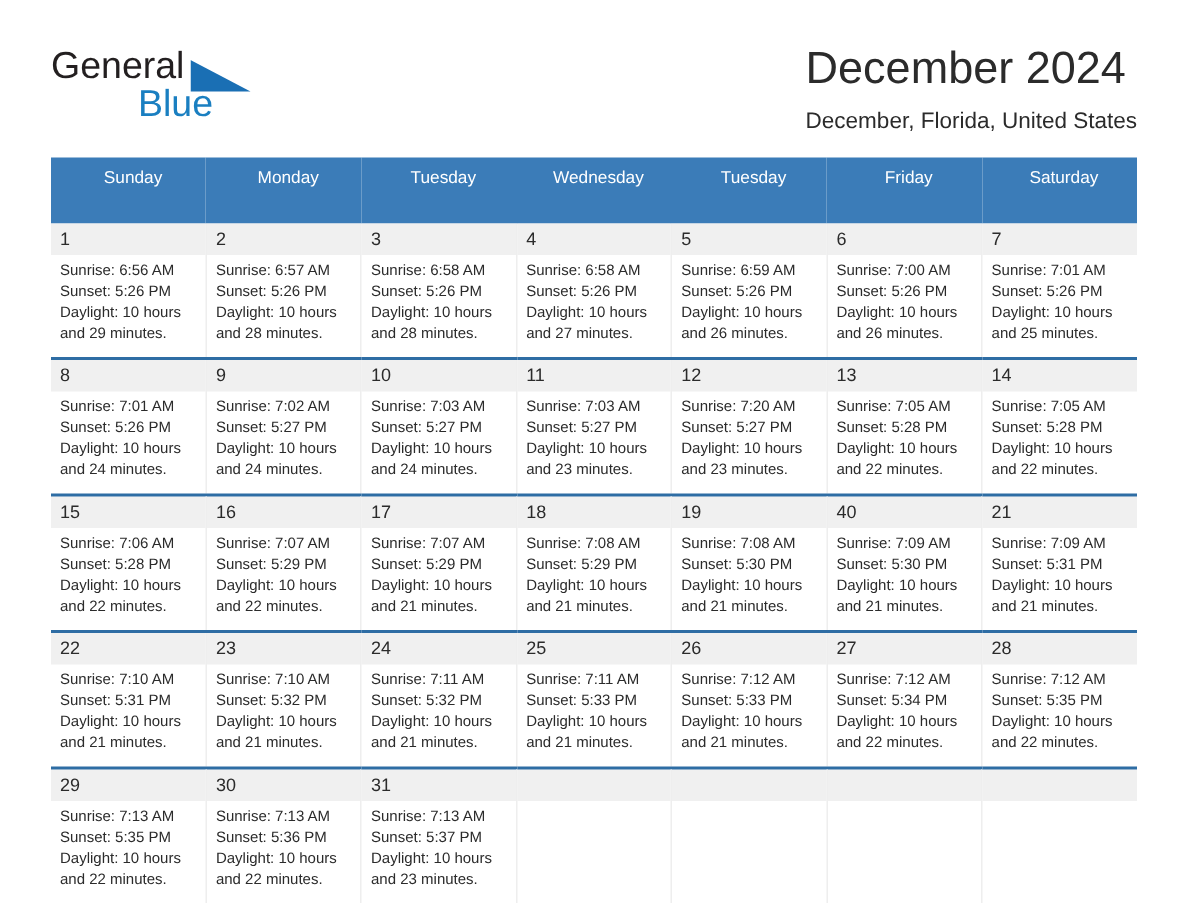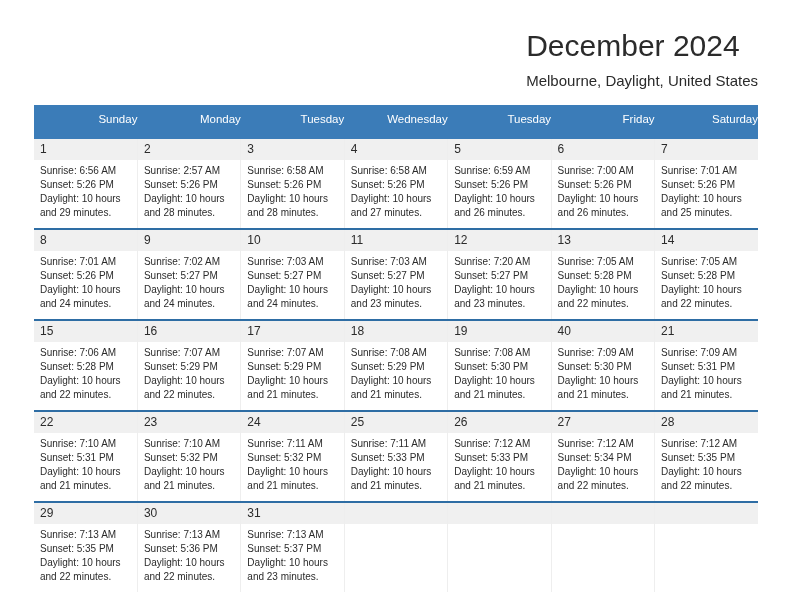--- a/index.html
+++ b/index.html
@@ -86,22 +86,22 @@
     top: 105px;
     width: 724px;
     border-collapse: collapse;
     table-layout: fixed;
   }
   .calendar th {
     background: #3b7cb8;
     color: #ffffff;
     font-size: 11.5px;
     font-weight: normal;
-    text-align: right;
-    padding: 5px 0 11px 6px;
+    text-align: center;
+    padding: 5px 0 21px 6px;
     height: 18px;
     border: none;
   }
   .calendar td {
     vertical-align: top;
     padding: 0;
     border-right: 1px solid #eeeeee;
     border-bottom: 2px solid #2e6da4;
     width: 103.4px;
   }
@@ -133,24 +133,33 @@
     min-height: 56px;
   }
 </style>
 </head>
 <body>
 
 <div class="page">
 
   <div class="header">
 
+    <div class="logo">
+      <span class="logo-general">General</span>
+      <span class="logo-tri">
+        <svg width="42" height="22" viewBox="0 0 42 22" xmlns="http://www.w3.org/2000/svg">
+          <polygon points="0,0 40,21 0,21" fill="#1a6fb4"></polygon>
+        </svg>
+      </span>
+      <span class="logo-blue">Blue</span>
+    </div>
 
     <div class="title-block">
       <div class="cal-title">December 2024</div>
-      <div class="cal-subtitle">Melbourne, Daylight, United States</div>
+      <div class="cal-subtitle">December, Florida, United States</div>
     </div>
 
   </div>
 
   <table class="calendar">
     <thead>
       <tr>
         <th>Sunday</th>
         <th>Monday</th>
         <th>Tuesday</th>
@@ -168,21 +177,21 @@
           <div class="details">
             <div>Sunrise: 6:56 AM</div>
             <div>Sunset: 5:26 PM</div>
             <div>Daylight: 10 hours</div>
             <div>and 29 minutes.</div>
           </div>
         </td>
         <td>
           <div class="daynum">2</div>
           <div class="details">
-            <div>Sunrise: 2:57 AM</div>
+            <div>Sunrise: 6:57 AM</div>
             <div>Sunset: 5:26 PM</div>
             <div>Daylight: 10 hours</div>
             <div>and 28 minutes.</div>
           </div>
         </td>
         <td>
           <div class="daynum">3</div>
           <div class="details">
             <div>Sunrise: 6:58 AM</div>
             <div>Sunset: 5:26 PM</div>

